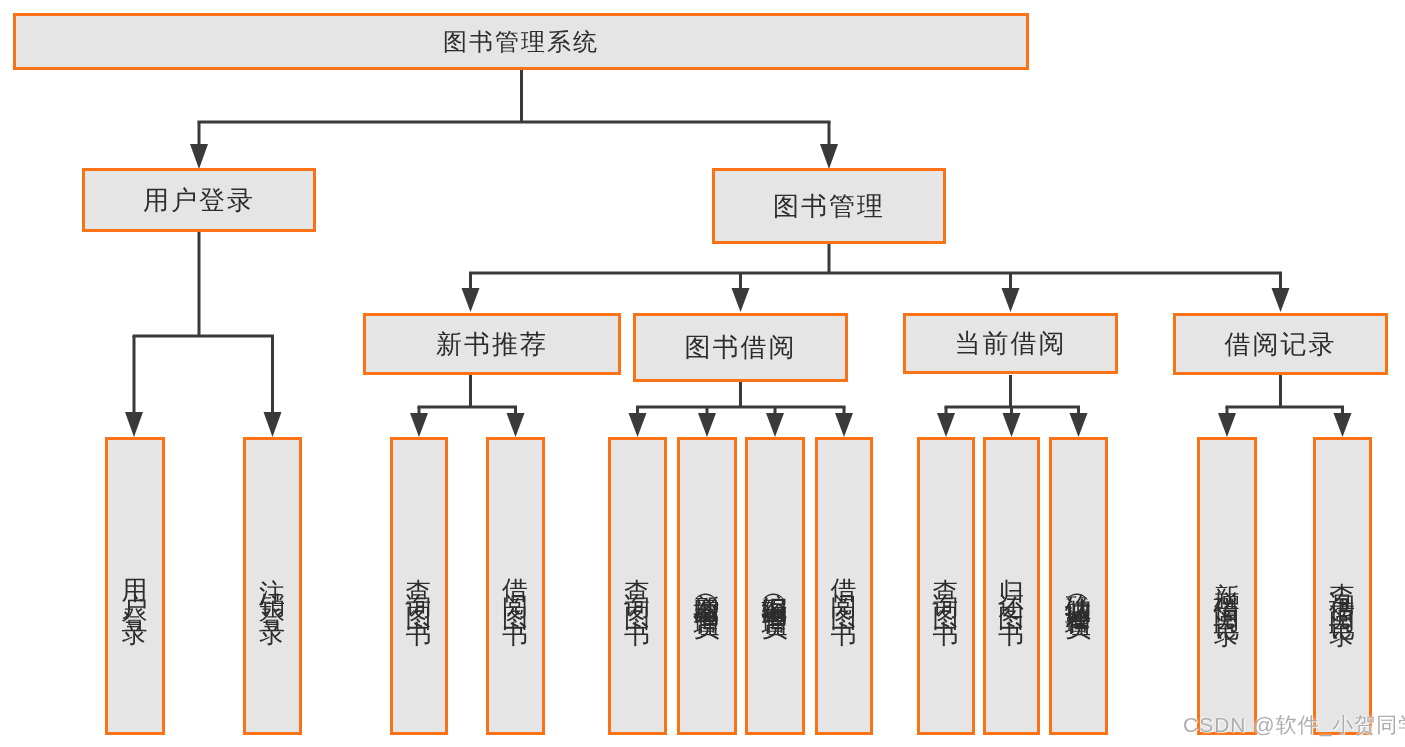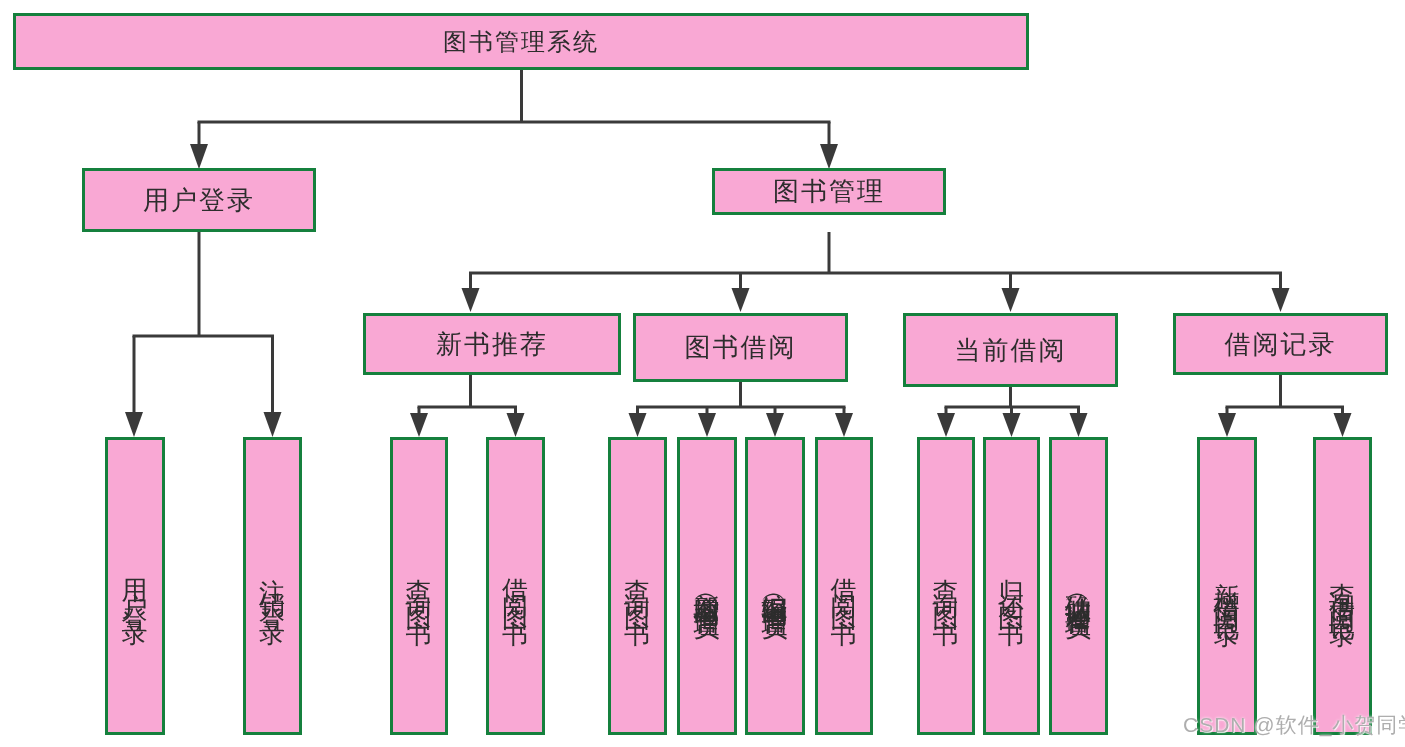--- a/index.html
+++ b/index.html
@@ -7,22 +7,22 @@
   #canvas {
     position: relative;
     width: 1405px;
     height: 747px;
     background: #ffffff;
     font-family: "Liberation Sans", sans-serif;
     overflow: hidden;
   }
   .node {
     position: absolute;
-    border: 3px solid #15803d;
-    background: #f9a8d4;
+    border: 3px solid #f97316;
+    background: #e5e5e5;
     display: flex;
     align-items: center;
     justify-content: center;
     color: #2d2d2d;
   }
   .hlabel { font-size: 26px; letter-spacing: 2px; white-space: nowrap; }
   .root .hlabel { font-size: 24px; }
   .vtext {
     writing-mode: vertical-rl;
     text-orientation: mixed;
@@ -126,31 +126,31 @@
     </g>
   </svg>
 
   <div class="node root" style="left:13px;top:13px;width:1016px;height:57px">
     <span class="hlabel">图书管理系统</span>
   </div>
 
   <div class="node" style="left:82px;top:168px;width:234px;height:64px">
     <span class="hlabel">用户登录</span>
   </div>
-  <div class="node" style="left:712px;top:168px;width:234px;height:47px">
+  <div class="node" style="left:712px;top:168px;width:234px;height:76px">
     <span class="hlabel">图书管理</span>
   </div>
 
   <div class="node" style="left:363px;top:313px;width:258px;height:62px">
     <span class="hlabel">新书推荐</span>
   </div>
   <div class="node" style="left:633px;top:313px;width:215px;height:69px">
     <span class="hlabel">图书借阅</span>
   </div>
-  <div class="node" style="left:903px;top:313px;width:215px;height:74px">
+  <div class="node" style="left:903px;top:313px;width:215px;height:61px">
     <span class="hlabel">当前借阅</span>
   </div>
   <div class="node" style="left:1173px;top:313px;width:215px;height:62px">
     <span class="hlabel">借阅记录</span>
   </div>
 
   <div class="node vbox" style="left:105px;top:437px;width:60px;height:298px">
     <span class="vtext" style="letter-spacing: 14px;">用户登录</span>
   </div>
   <div class="node vbox" style="left:243px;top:437px;width:59px;height:298px">

